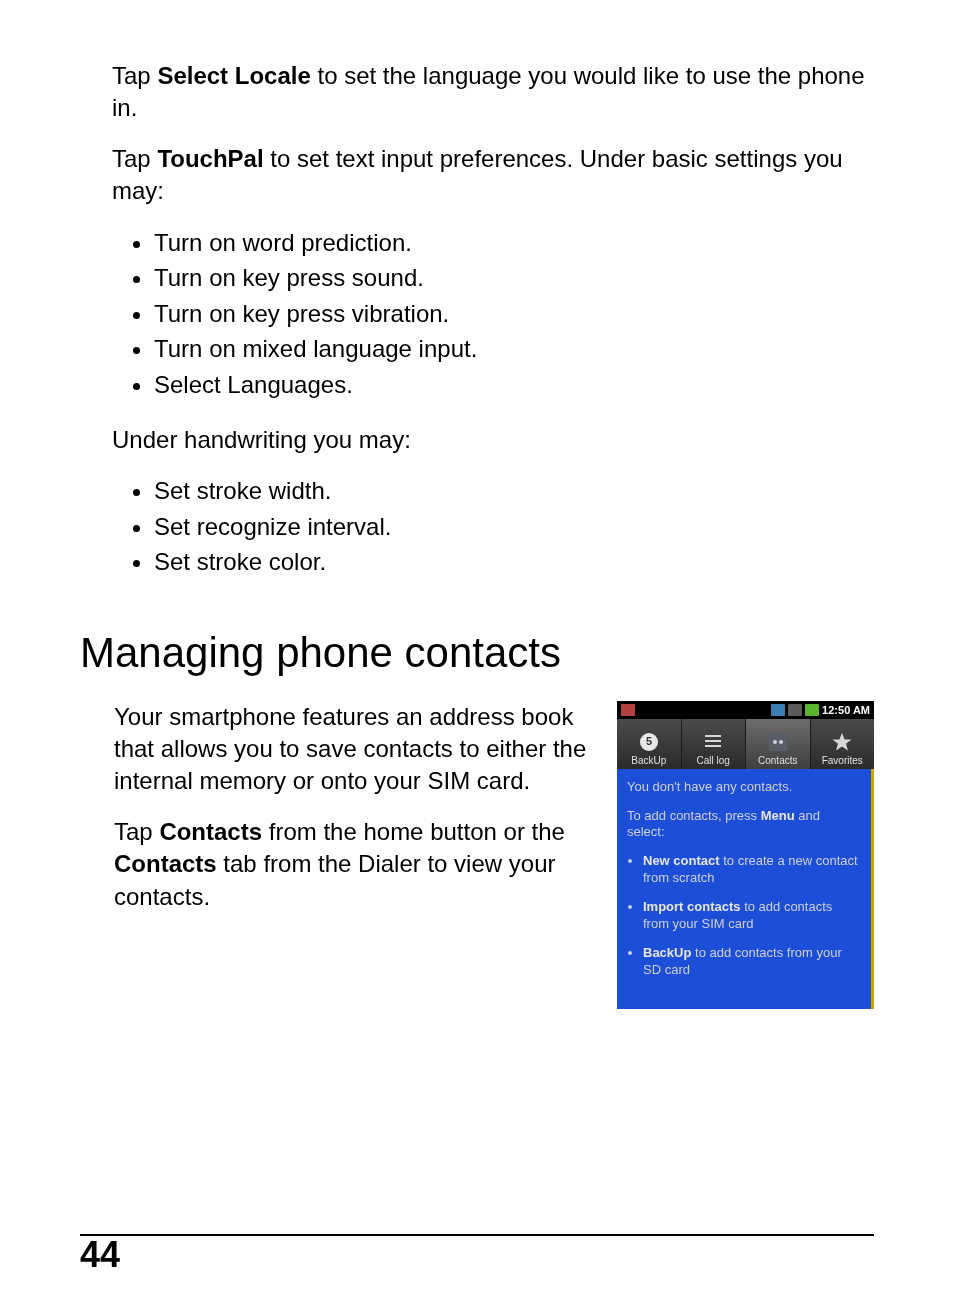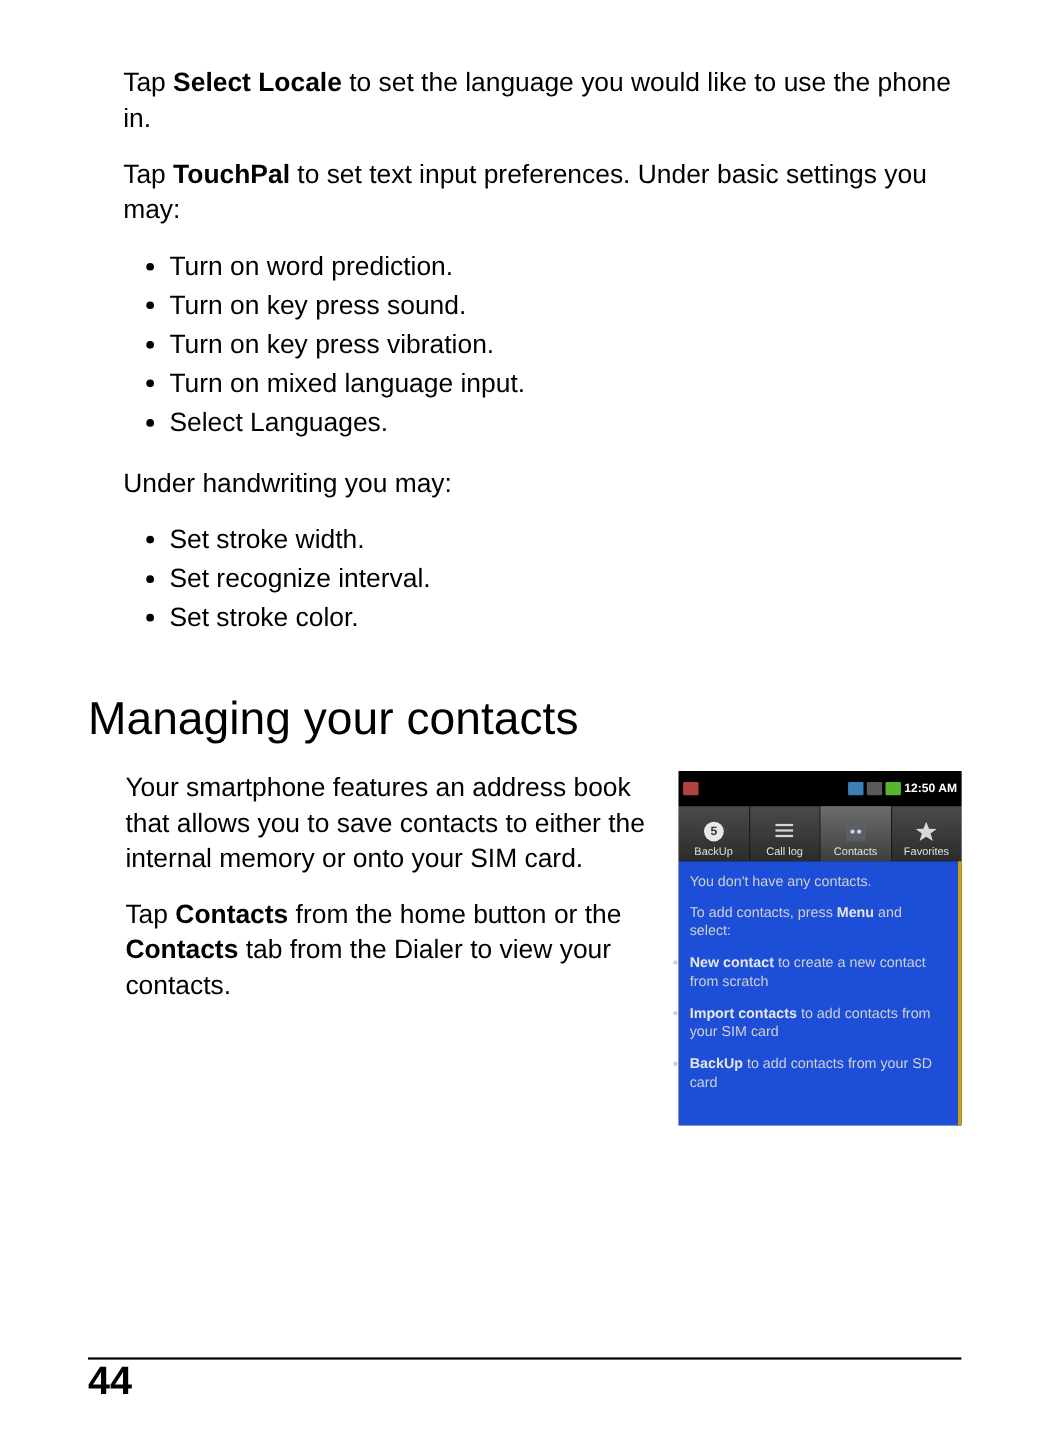--- a/index.html
+++ b/index.html
@@ -53,21 +53,21 @@
     font-size: 13px;
     color: #d9d9d9;
     flex-shrink: 0;
   }
   .ph-status {
     display: flex;
     justify-content: space-between;
     align-items: center;
     background: #000;
     padding: 2px 4px;
-    height: 32px;
+    height: 18px;
   }
   .ph-status-left, .ph-status-right {
     display: flex;
     align-items: center;
     gap: 3px;
     font-size: 11px;
     font-weight: 700;
     color: #fff;
   }
   .mini-icon {
@@ -110,21 +110,21 @@
     position: relative;
   }
   .ph-line {
     font-size: 13px;
     color: #cfcfd6;
     margin-bottom: 12px;
     line-height: 1.3;
   }
   .ph-ul {
     list-style: disc;
-    margin-left: 0;
+    margin-left: 16px;
     color: #cfcfd6;
   }
   .ph-ul li {
     font-size: 13px;
     margin-bottom: 12px;
     line-height: 1.3;
   }
   .ph-b { font-weight: 700; color: #e6e6ea; }
   
   .footer-rule {
@@ -164,21 +164,21 @@
 </ul>
 
 <p class="para">Under handwriting you may:</p>
 
 <ul class="doc-list">
   <li>Set stroke width.</li>
   <li>Set recognize interval.</li>
   <li>Set stroke color.</li>
 </ul>
 
-<h1 class="section-heading">Managing your contacts</h1>
+<h1 class="section-heading">Managing phone contacts</h1>
 
 <div class="cols">
   <div class="col-text">
     <p class="p">Your smartphone features an address book that allows you to save contacts to either the internal memory or onto your SIM card.</p>
 
     <p class="p">
       <span>Tap </span><span class="bold">Contacts</span><span> from the home button or the </span><span class="bold">Contacts</span><span> tab from the Dialer to view your contacts.</span>
     </p>
 
   </div>

